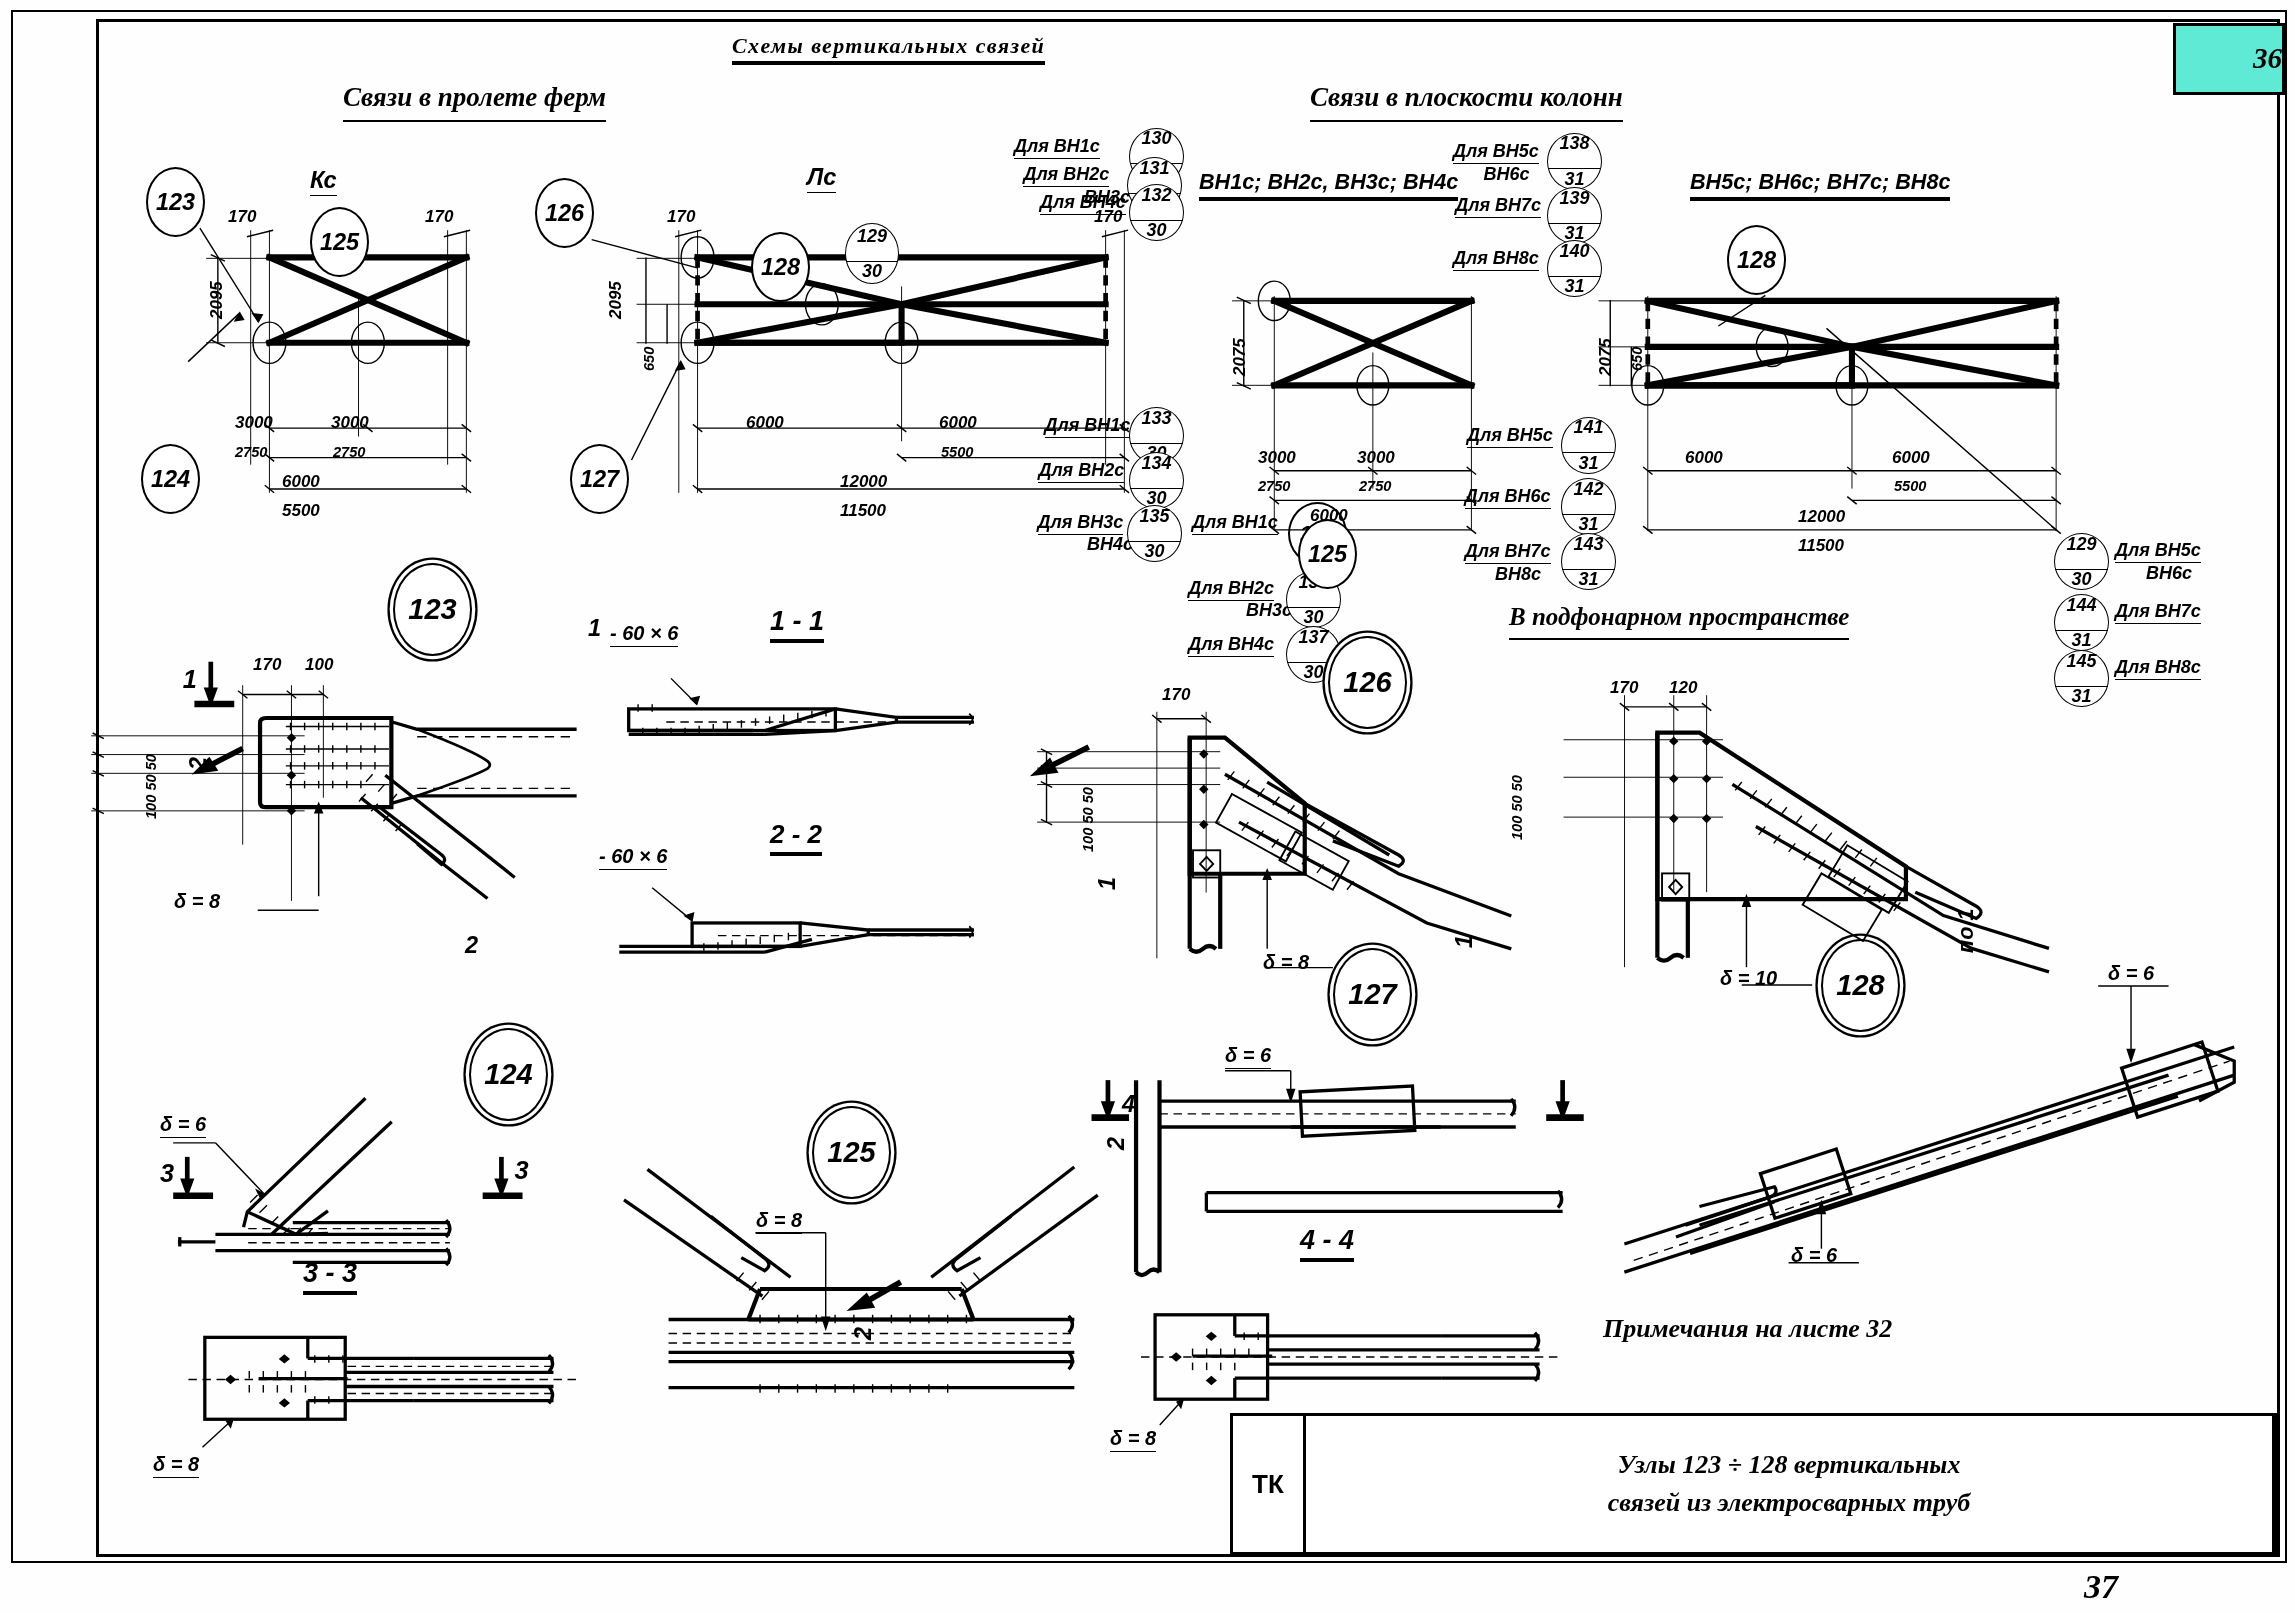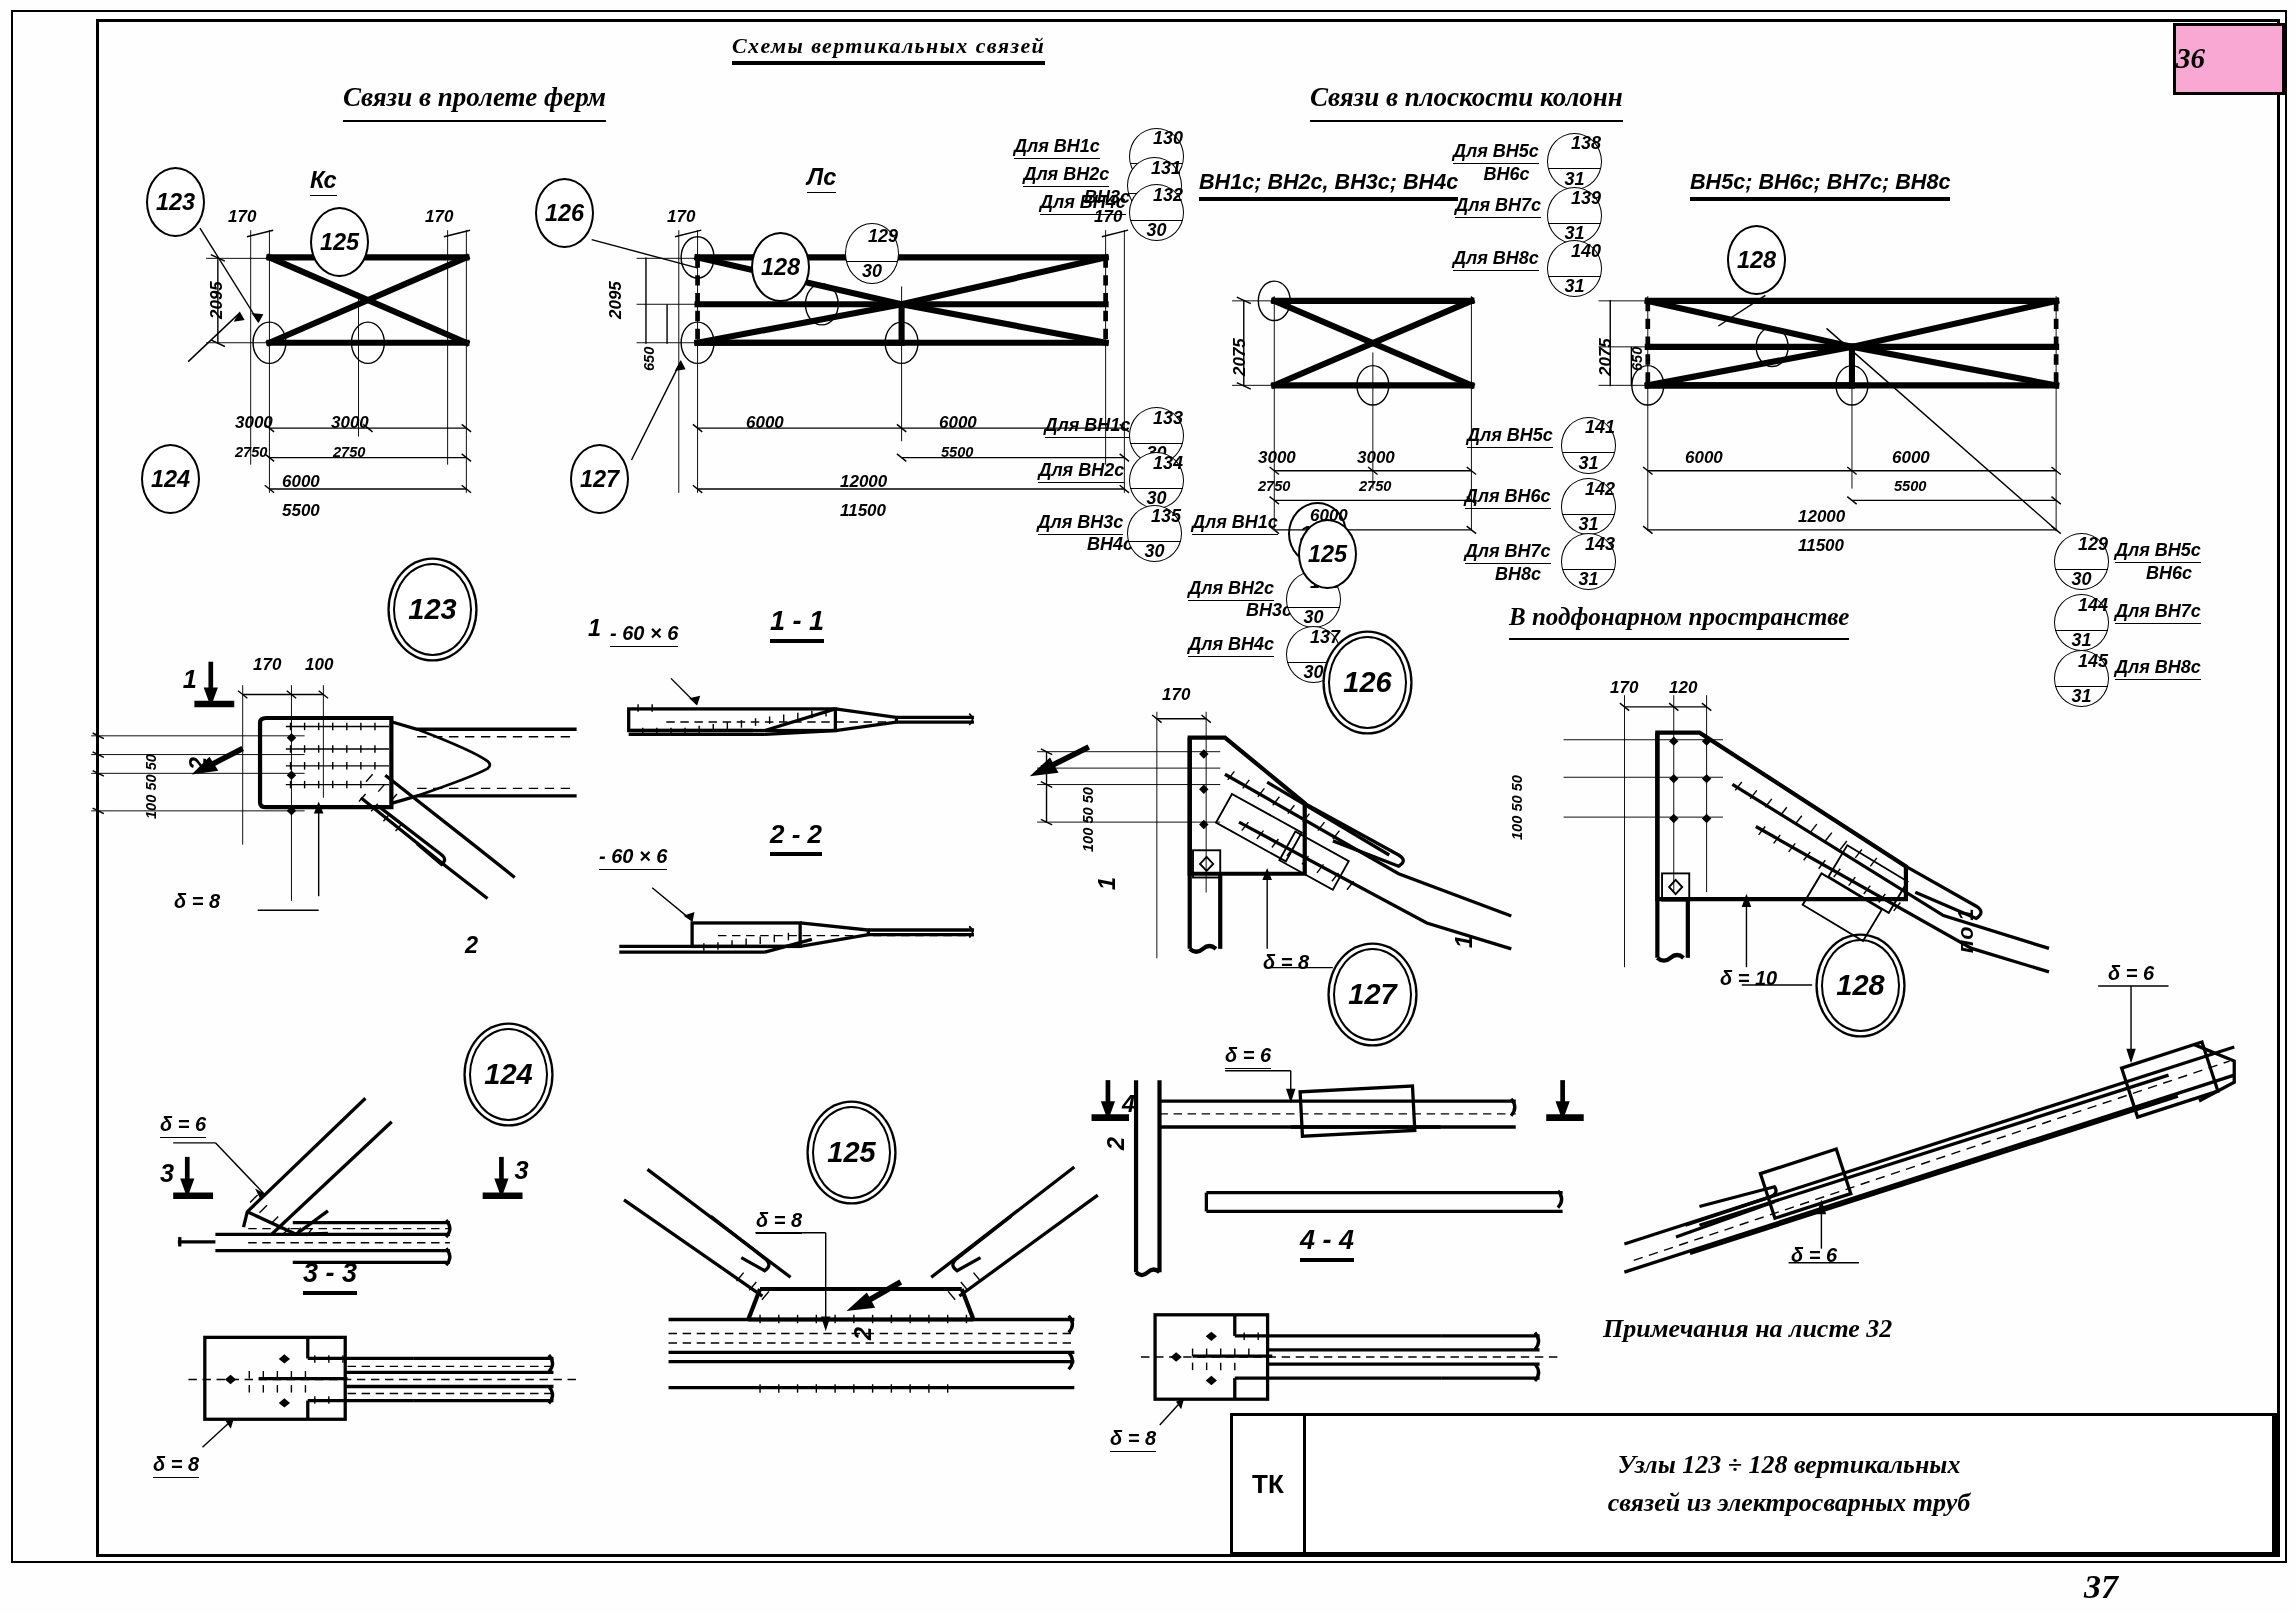--- a/index.html
+++ b/index.html
@@ -12,31 +12,31 @@
   .ul-thick{border-bottom:4.2px solid #000;padding-bottom:1.9px;}
   .ul-med{border-bottom:2.8px solid #000;padding-bottom:7px;}
   .ul-thin{border-bottom:1.9px solid #000;padding-bottom:0.9px;}
   .dim{font-family:"Liberation Sans",sans-serif;font-weight:bold;font-style:italic;font-size:17px;color:#000;white-space:nowrap;}
   .dim-sm{font-size:14.6px;}
   .vert{transform:rotate(-90deg);transform-origin:left top;}
   
   #border-outer{left:11.3px;top:10.3px;width:2272px;height:1549px;border:2.3px solid #000;}
   #border-inner{left:96px;top:19px;width:2178px;height:1532px;border:3.8px solid #000;}
   
-  #pagebox{left:2173px;top:22.5px;width:106px;height:66px;border:3.3px solid #000;background:#f9a8d4;
-           display:flex;align-items:center;justify-content:flex-start;}
+  #pagebox{left:2173px;top:22.5px;width:106px;height:66px;border:3.3px solid #000;background:#5eead4;
+           display:flex;align-items:center;justify-content:flex-end;}
   
   .balloon{border:2.3px solid #000;border-radius:50%;display:flex;align-items:center;justify-content:center;
            background:#fff;font-family:"Liberation Sans",sans-serif;font-weight:bold;font-style:italic;color:#000;}
   .balloon.dbl{box-shadow:0 0 0 3.3px #fff,0 0 0 5.6px #000;}
   
   .split{border:1.9px solid #000;border-radius:50%;background:#fff;display:flex;flex-direction:column;
          align-items:center;justify-content:center;font-family:"Liberation Sans",sans-serif;
          font-weight:bold;font-style:italic;color:#000;line-height:1;}
-  .split .top{border-bottom:1.4px solid #000;width:100%;text-align:right;padding-bottom:16px;}
+  .split .top{border-bottom:1.4px solid #000;width:100%;text-align:center;padding-bottom:16px;}
   .split .bot{width:100%;text-align:center;padding-top:0.9px;}
   
   .forlab{font-family:"Liberation Sans",sans-serif;font-weight:bold;font-style:italic;font-size:18px;
           color:#000;white-space:nowrap;border-bottom:1.9px solid #000;padding-bottom:0.9px;}
   .forlab2{font-family:"Liberation Sans",sans-serif;font-weight:bold;font-style:italic;font-size:18px;
           color:#000;white-space:nowrap;}
   
   #titleblock{left:1230px;top:1413px;width:1042px;height:136px;border:3.3px solid #000;display:flex;background:#fff;}
   #tb-tk{width:70px;border-right:3.3px solid #000;display:flex;align-items:center;justify-content:center;}
   #tb-name{flex:1;border-right:3.3px solid #000;display:flex;flex-direction:column;align-items:center;justify-content:center;}

